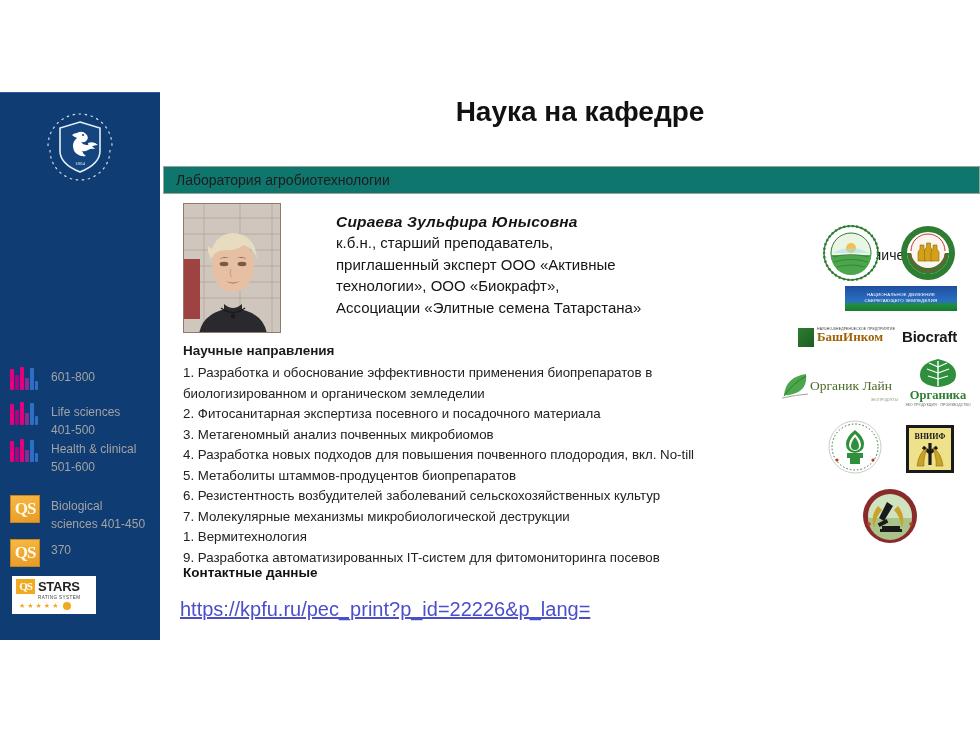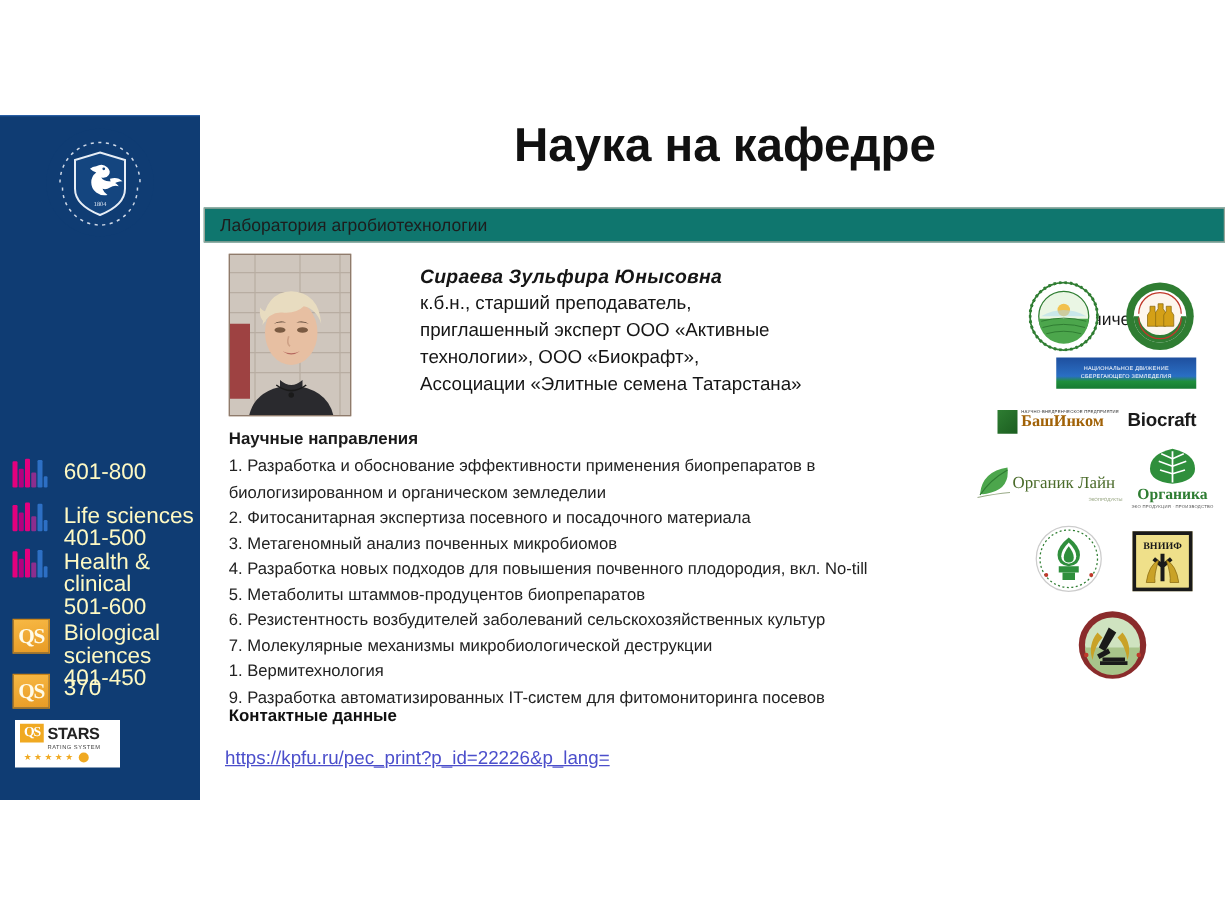--- a/index.html
+++ b/index.html
@@ -45,21 +45,21 @@
 
   .qs-logo {
     width: 30px; height: 28px; flex:none; margin-right: 11px;
     background: linear-gradient(170deg,#f7b844 0%,#e89b25 100%);
     border: 1px solid #c98418;
     color: #fffbe8; font-weight: bold; font-size: 17px;
     line-height: 26px; text-align: center; letter-spacing: -1px;
     font-family: "Liberation Serif", serif;
   }
   .rank-text {
-    color: #fef9c3; font-size: 18px; line-height: 18px;
+    color: #a3a3a3; font-size: 12px; line-height: 18px;
     padding-top: 2px; white-space: pre-line;
   }
   #qs-stars {
     position: absolute; left: 12px; top: 483px;
     width: 84px; height: 38px; background: #ffffff;
     padding: 3px 4px 2px 4px;
   }
   #qs-stars .qss-top { display: flex; align-items: center; }
   #qs-stars .qss-mark {
     width: 19px; height: 15px; background: #f0a921;
@@ -70,21 +70,21 @@
   #qs-stars .qss-word { font-size: 13px; font-weight: bold; color: #222; letter-spacing: -0.3px; }
   #qs-stars .qss-sub { font-size: 4.6px; color: #444; letter-spacing: 0.4px; margin-left: 22px; margin-top: 1px; }
   #qs-stars .qss-stars { margin-top: 2px; display: flex; align-items: center; gap: 2px; padding-left: 3px;}
   #qs-stars .qss-stars span { color: #f0a921; font-size: 7px; }
   #qs-stars .qss-stars .dot { width:8px;height:8px;border-radius:50%;background:#f0a921;margin-left:3px; }
 
   
   #page-title {
     position: absolute; left: 180px; top: 96px; width: 800px;
     text-align: center;
-    font-size: 38px; font-weight: bold; color: #111;
+    font-size: 28px; font-weight: bold; color: #111;
     font-family: "Liberation Sans", sans-serif;
   }
 
   
   #lab-banner {
     position: absolute; left: 163px; top: 166px;
     width: 817px; height: 28px;
     background: #0f766e; border: 1px solid #9aa69a;
     display: flex; align-items: center;
     padding-left: 12px;
@@ -122,21 +122,21 @@
     font-size: 13.3px; color: #222; line-height: 20.5px;
   }
 
   
   #contact-heading {
     position: absolute; left: 183px; top: 565px;
     font-size: 13.5px; font-weight: bold; color: #111;
   }
   #contact-link {
     position: absolute; left: 180px; top: 598px;
-    font-size: 15px; color: #4b4ecb;
+    font-size: 20px; color: #4b4ecb;
     text-decoration: underline;
   }
 
   
   #partners-heading {
     position: absolute; left: 780px; top: 203px; width: 200px;
     text-align: center; font-size: 14px; color: #1a1a1a; margin-top: 44px;
   }
   .logo-abs { position: absolute; }
 

